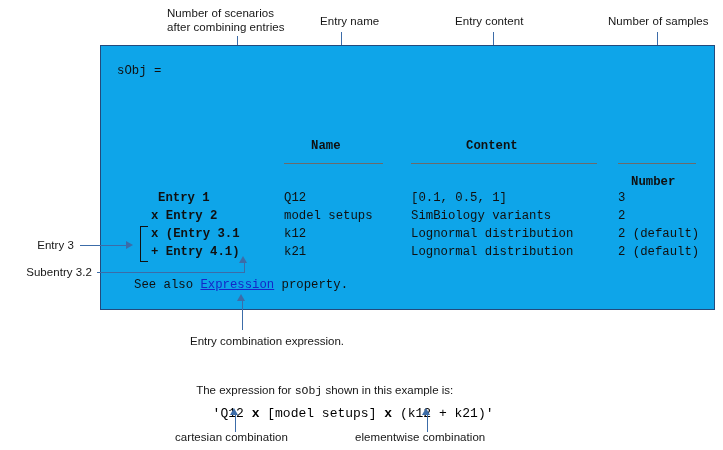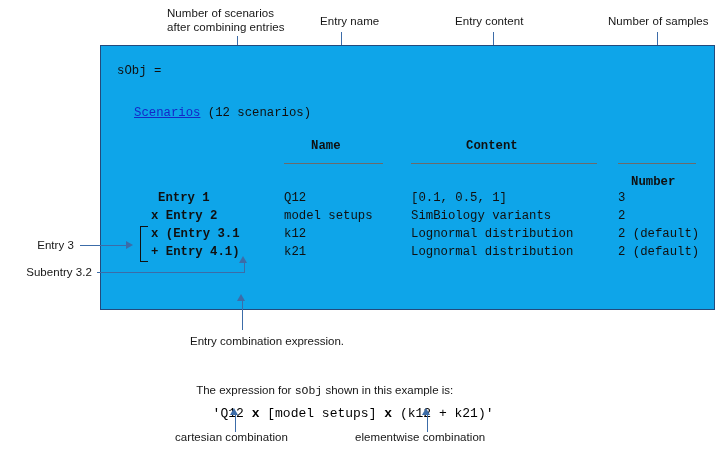--- a/index.html
+++ b/index.html
@@ -145,23 +145,20 @@
 <div class="leader-v" style="left:493px; top:32px; height:96px;"></div>
 <div class="arrow-down" style="left:488px; top:126px;"></div>
 
 <div class="leader-v" style="left:657px; top:32px; height:96px;"></div>
 <div class="arrow-down" style="left:652px; top:126px;"></div>
 
 <div id="console-box">
 
   <div class="mono abs" style="left:16px; top:18px;">sObj =</div>
 
-  <div class="abs" style="left:33px; top:56px;">
-    <span class="mono link">Scenarios</span><span class="mono"> (12 scenarios)</span>
-  </div>
 
   <div class="mono bold abs" style="left:210px; top:93px;">Name</div>
   <div class="mono bold abs" style="left:365px; top:93px;">Content</div>
   <div class="mono bold abs" style="left:530px; top:93px;margin-top:36px;">Number</div>
 
   <div class="col-rule" style="left:183px; top:117px; width:99px;"></div>
   <div class="col-rule" style="left:310px; top:117px; width:186px;"></div>
   <div class="col-rule" style="left:517px; top:117px; width:78px;"></div>
 
   <div class="abs" style="left:0; top:145px;">
@@ -187,20 +184,23 @@
 
   <div class="abs" style="left:0; top:199px;">
     <span class="mono bold abs" style="left:50px;  top:0;">+ Entry 4.1)</span>
     <span class="mono abs" style="left:183px; top:0;">k21</span>
     <span class="mono abs" style="left:310px; top:0;">Lognormal distribution</span>
     <span class="mono abs" style="left:517px; top:0;">2 (default)</span>
   </div>
 
   <div id="entry3-bracket" style="left:39px; top:180px; width:8px; height:36px;"></div>
 
+  <div class="abs" style="left:33px; top:228px;">
+    <span class="mono">See also </span><span class="mono link">Expression</span><span class="mono"> property.</span>
+  </div>
 </div>
 
 <div class="callout right" style="left:12px; top:238px; width:62px;">Entry 3</div>
 <div class="leader-h" style="left:80px; top:245px; width:47px;"></div>
 <div class="arrow-right" style="left:126px; top:241px;"></div>
 
 <div class="callout right" style="left:8px; top:265px; width:84px;">Subentry 3.2</div>
 <div class="leader-h" style="left:97px; top:272px; width:148px;"></div>
 <div class="leader-v" style="left:244px; top:262px; height:11px;"></div>
 <div class="arrow-up" style="left:239px; top:256px;"></div>

